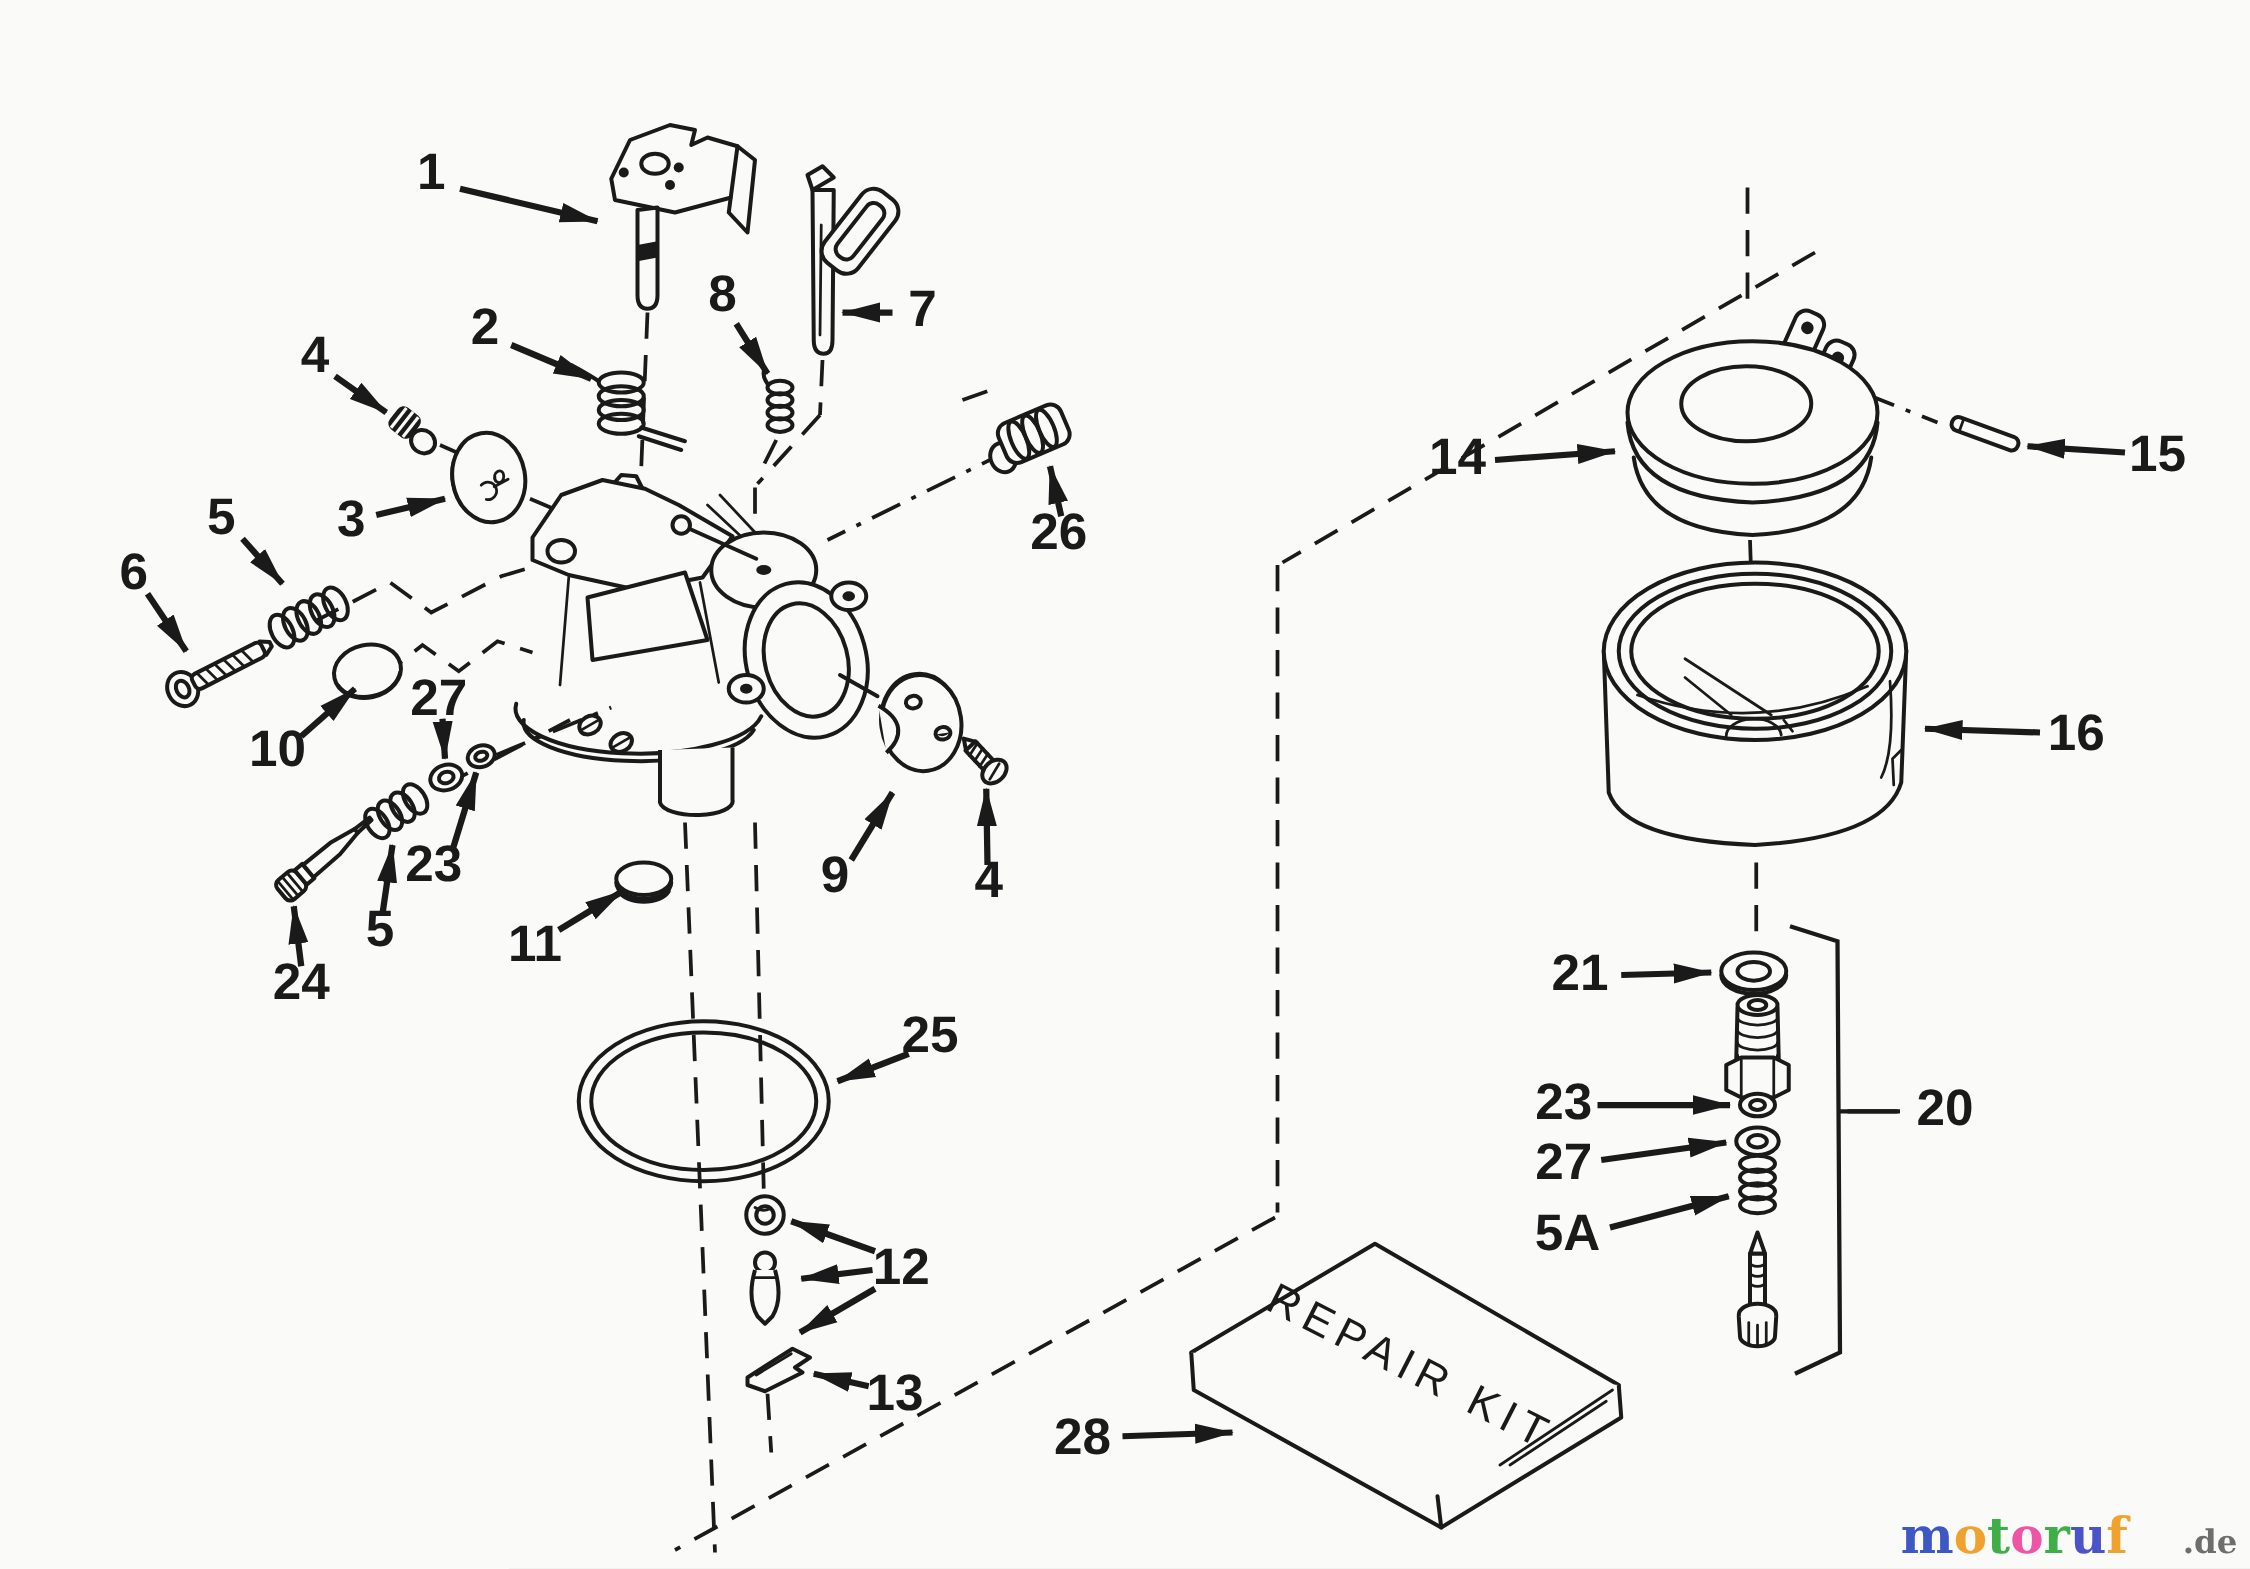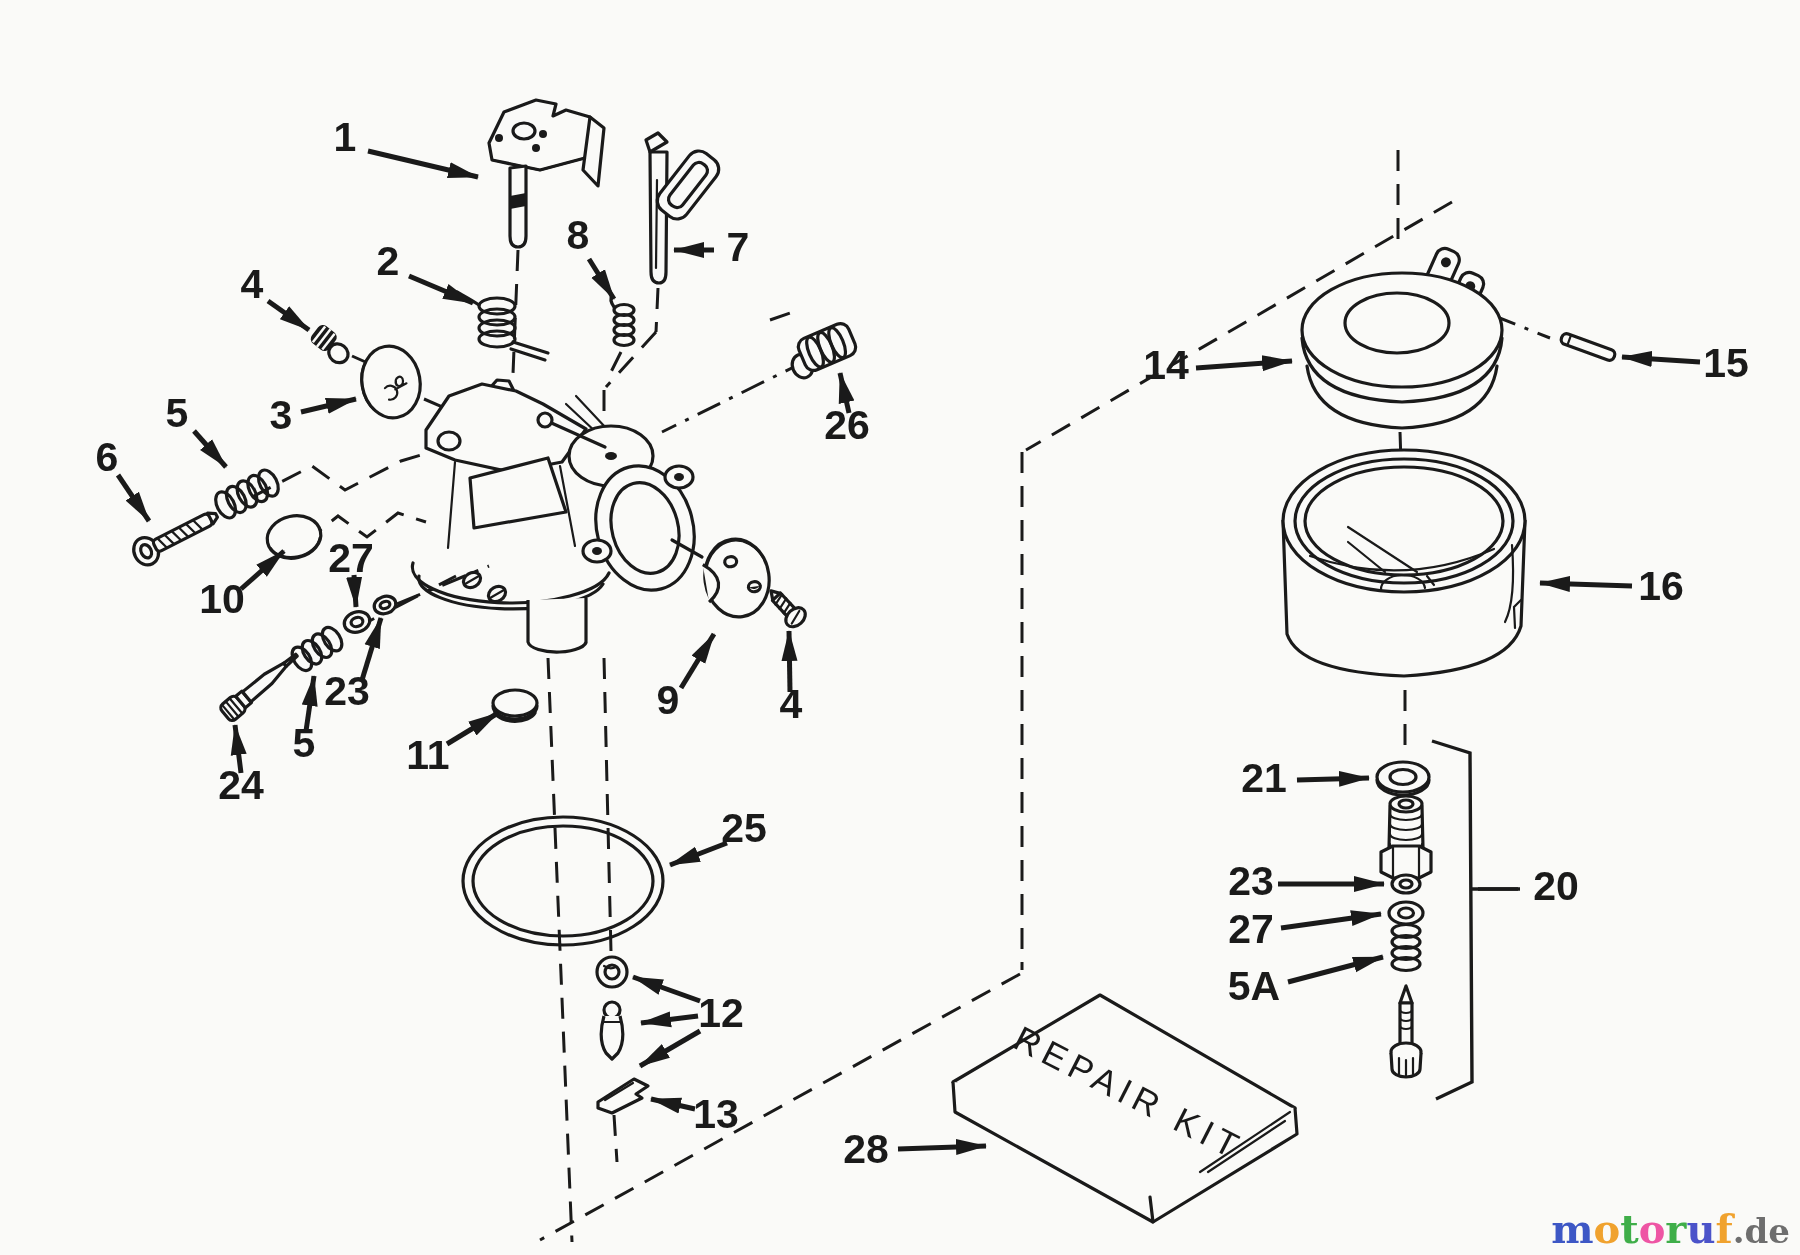--- a/index.html
+++ b/index.html
@@ -11,21 +11,21 @@
   .thin{stroke:#1a1a1a;stroke-width:2.2;fill:none;stroke-linecap:round;}
   .ink{fill:#1a1a1a;stroke:none;}
   .dash{stroke:#1a1a1a;stroke-width:3;fill:none;stroke-dasharray:21 13;}
   .dashdot{stroke:#1a1a1a;stroke-width:3;fill:none;stroke-dasharray:25 10 4 10;}
   .lbl{font-family:"Liberation Sans",sans-serif;font-size:41px;font-weight:700;fill:#1a1a1a;}
   .arrowline{stroke:#1a1a1a;stroke-width:5;fill:none;}
   .plainline{stroke:#1a1a1a;stroke-width:3.4;fill:none;}
   .rk-text{font-family:"Liberation Sans",sans-serif;font-size:35px;letter-spacing:6px;fill:#1a1a1a;}
   .watermark{position:absolute;right:10px;bottom:6px;font-family:"DejaVu Serif",serif;
              font-weight:bold;font-size:40px;line-height:1;user-select:none;}
-  .watermark .sfx{font-size:34px;}
+  .watermark .sfx{font-size:26px;margin-left:44px;}
 </style>
 </head>
 <body>
 
 <div class="stage">
 <svg width="1800" height="1255" viewBox="0 0 1800 1255">
   <defs>
     <marker id="ah" markerUnits="userSpaceOnUse" markerWidth="32" markerHeight="18" viewBox="0 0 32 18" refX="30" refY="9" orient="auto">
       <path d="M0,1 L31,9 L0,17 Z" fill="#1a1a1a"></path>
     </marker>

